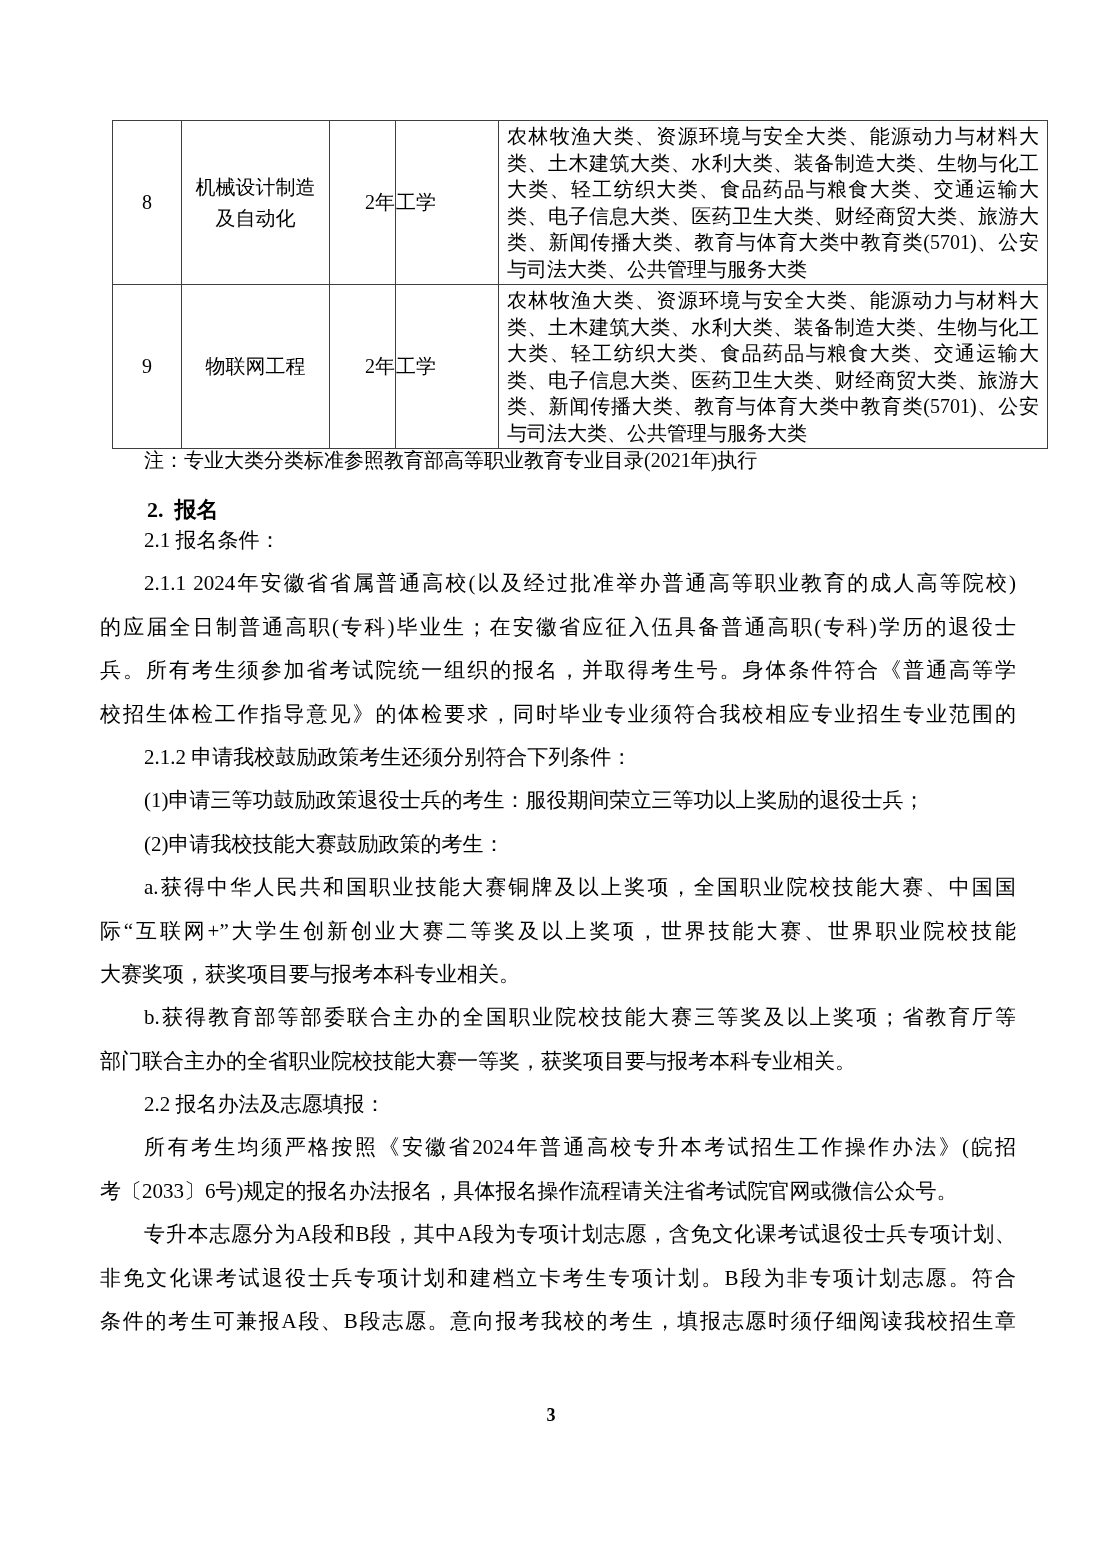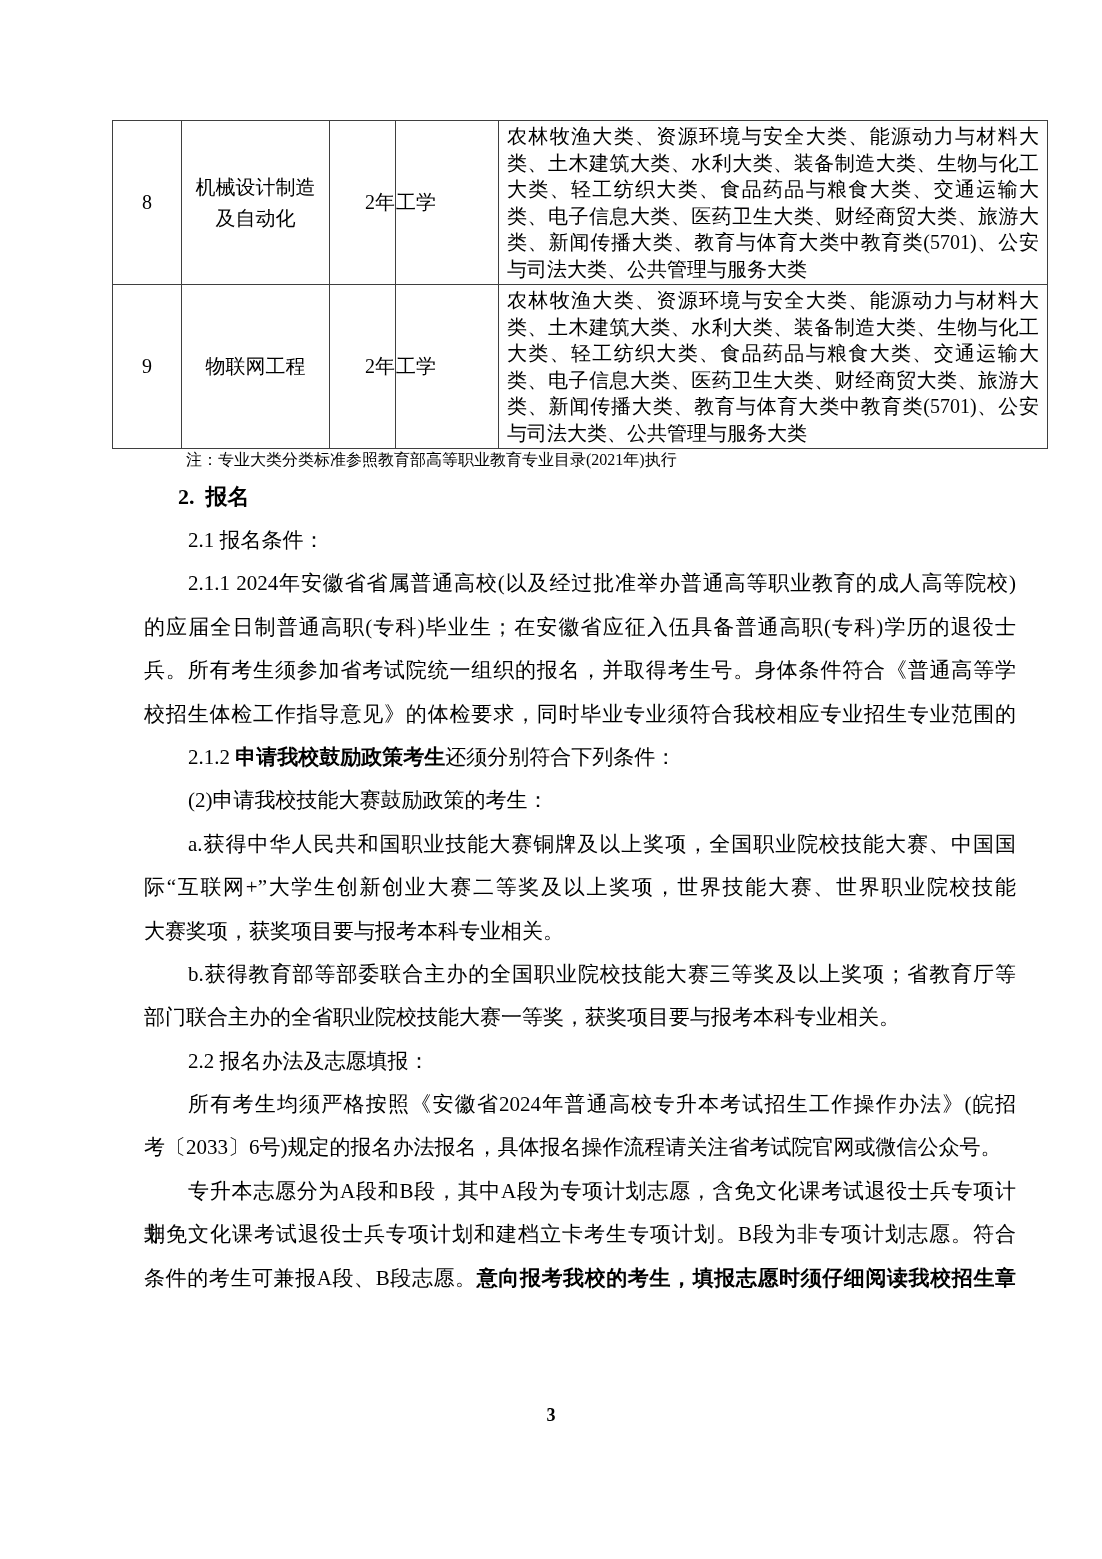--- a/index.html
+++ b/index.html
@@ -34,50 +34,47 @@
   td.col-categories{
     width:532px;
     padding:2px 8px;
     line-height:26.5px;
     text-align:justify;
     text-justify:inter-ideograph;
   }
   
   .note{
     position:absolute;left:144px;top:447px;
-    font-size:16px;line-height:26px;
+    font-size:20px;line-height:26px;
     white-space:nowrap;
-    margin-left:42px;
   }
   
   .heading{
-    position:absolute;left:147px;top:482px;
+    position:absolute;left:147px;top:495px;
     font-size:22px;font-weight:bold;line-height:30px;
     white-space:pre;
-    margin-left:31px;
   }
   
   .body-text{
     position:absolute;left:100px;top:519px;
     width:916px;
     font-size:21px;
   }
   .body-text .line{
     height:43.4px;
     line-height:43.4px;
     text-align:left;
-    margin-left:44px;
   }
   .body-text .line.indent{text-indent:44px;}
   .body-text .line.full{
     text-align:justify;
     text-align-last:justify;
     text-justify:inter-ideograph;
   }
-  .body-text .b{font-weight:bold;}
+  .body-text .b{font-weight:normal;}
   
   .page-number{
     position:absolute;left:0;top:1404px;width:1102px;
     text-align:center;
     font-size:18px;font-weight:bold;line-height:22px;
   }
 </style>
 </head>
 <body>
 
@@ -106,20 +103,21 @@
 
   <div class="heading">2.  报名</div>
 
   <div class="body-text" id="body-lines">
       <div class="line indent"><span>2.1 报名条件：</span></div>
       <div class="line indent full"><span>2.1.1 2024年安徽省省属普通高校(以及经过批准举办普通高等职业教育的成人高等院校)</span></div>
       <div class="line full"><span>的应届全日制普通高职(专科)毕业生；在安徽省应征入伍具备普通高职(专科)学历的退役士</span></div>
       <div class="line full"><span>兵。所有考生须参加省考试院统一组织的报名，并取得考生号。身体条件符合《普通高等学</span></div>
       <div class="line full"><span>校招生体检工作指导意见》的体检要求，同时毕业专业须符合我校相应专业招生专业范围的</span></div>
       <div class="line indent"><span>2.1.2 </span><span class="b">申请我校鼓励政策考生</span><span>还须分别符合下列条件：</span></div>
+      <div class="line indent"><span>(1)申请三等功鼓励政策退役士兵的考生：服役期间荣立三等功以上奖励的退役士兵；</span></div>
       <div class="line indent"><span>(2)申请我校技能大赛鼓励政策的考生：</span></div>
       <div class="line indent full"><span>a.获得中华人民共和国职业技能大赛铜牌及以上奖项，全国职业院校技能大赛、中国国</span></div>
       <div class="line full"><span>际“互联网+”大学生创新创业大赛二等奖及以上奖项，世界技能大赛、世界职业院校技能</span></div>
       <div class="line"><span>大赛奖项，获奖项目要与报考本科专业相关。</span></div>
       <div class="line indent full"><span>b.获得教育部等部委联合主办的全国职业院校技能大赛三等奖及以上奖项；省教育厅等</span></div>
       <div class="line"><span>部门联合主办的全省职业院校技能大赛一等奖，获奖项目要与报考本科专业相关。</span></div>
       <div class="line indent"><span>2.2 报名办法及志愿填报：</span></div>
       <div class="line indent full"><span>所有考生均须严格按照《安徽省2024年普通高校专升本考试招生工作操作办法》(皖招</span></div>
       <div class="line"><span>考〔2033〕6号)规定的报名办法报名，具体报名操作流程请关注省考试院官网或微信公众号。</span></div>
       <div class="line indent full"><span>专升本志愿分为A段和B段，其中A段为专项计划志愿，含免文化课考试退役士兵专项计划、</span></div>

